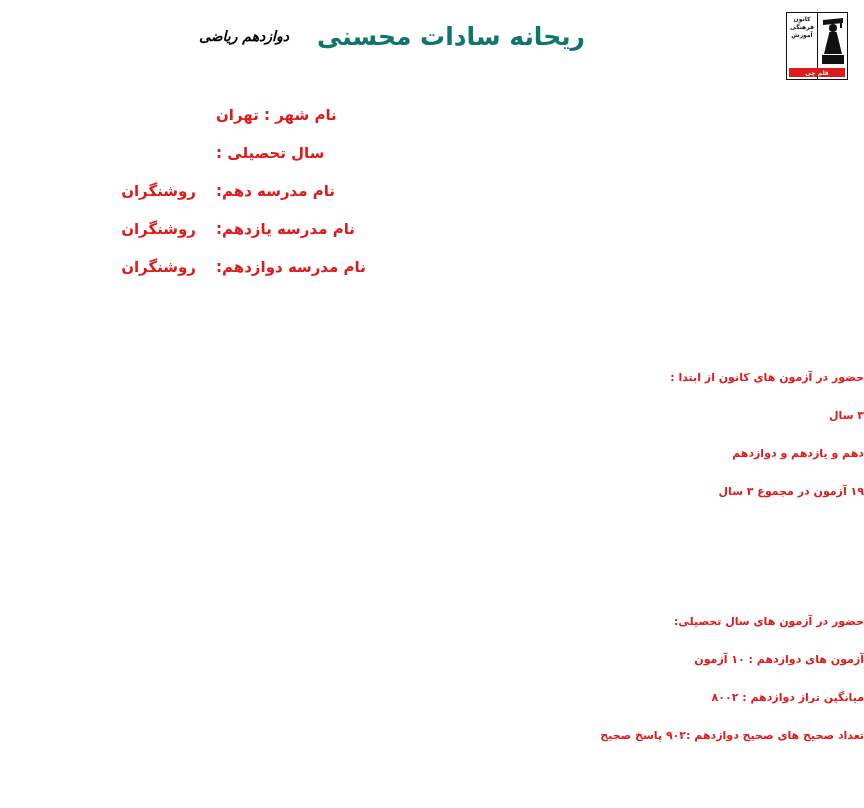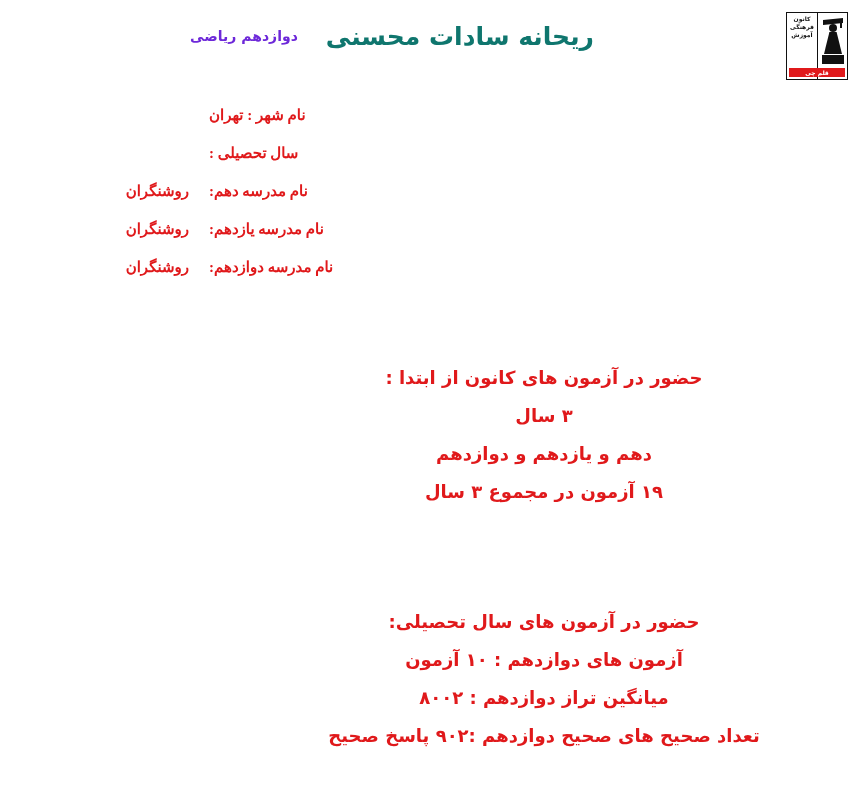--- a/index.html
+++ b/index.html
@@ -130,33 +130,33 @@
     justify-content: center;
     gap: 28px;
   }
   .student-name {
     color: #0f766e;
     font-size: 25px;
     font-weight: bold;
     white-space: nowrap;
   }
   .grade-major {
-    color: #6d28d9;
+    color: #000000;
     font-size: 14px;
     font-weight: bold;
     white-space: nowrap;
+    font-style: italic;
   }
 
   
   .info {
     position: absolute;
     top: 96px;
-    right: 15px;
+    right: 8px;
     left: 0;
-    font-family: Liberation Serif, serif;
   }
   .line {
     position: relative;
     height: 38px;
     display: flex;
     align-items: center;
   }
   .label {
     position: absolute;
     right: 0;
@@ -187,22 +187,22 @@
   .sec-kanoon { top: 358px; }
   .sec-twelfth { top: 602px; }
   .sec-line {
     height: 38px;
     display: flex;
     align-items: center;
     justify-content: flex-start;
   }
   .sec-line .txt {
     width: 640px;
-    text-align: center;
-    font-size: 18px;
+    text-align: right;
+    font-size: 11px;
     font-weight: bold;
     white-space: nowrap;
   }
   .sec-title .txt {
     color: #e0191b;
   }
 </style>
 </head>
 <body>
 

